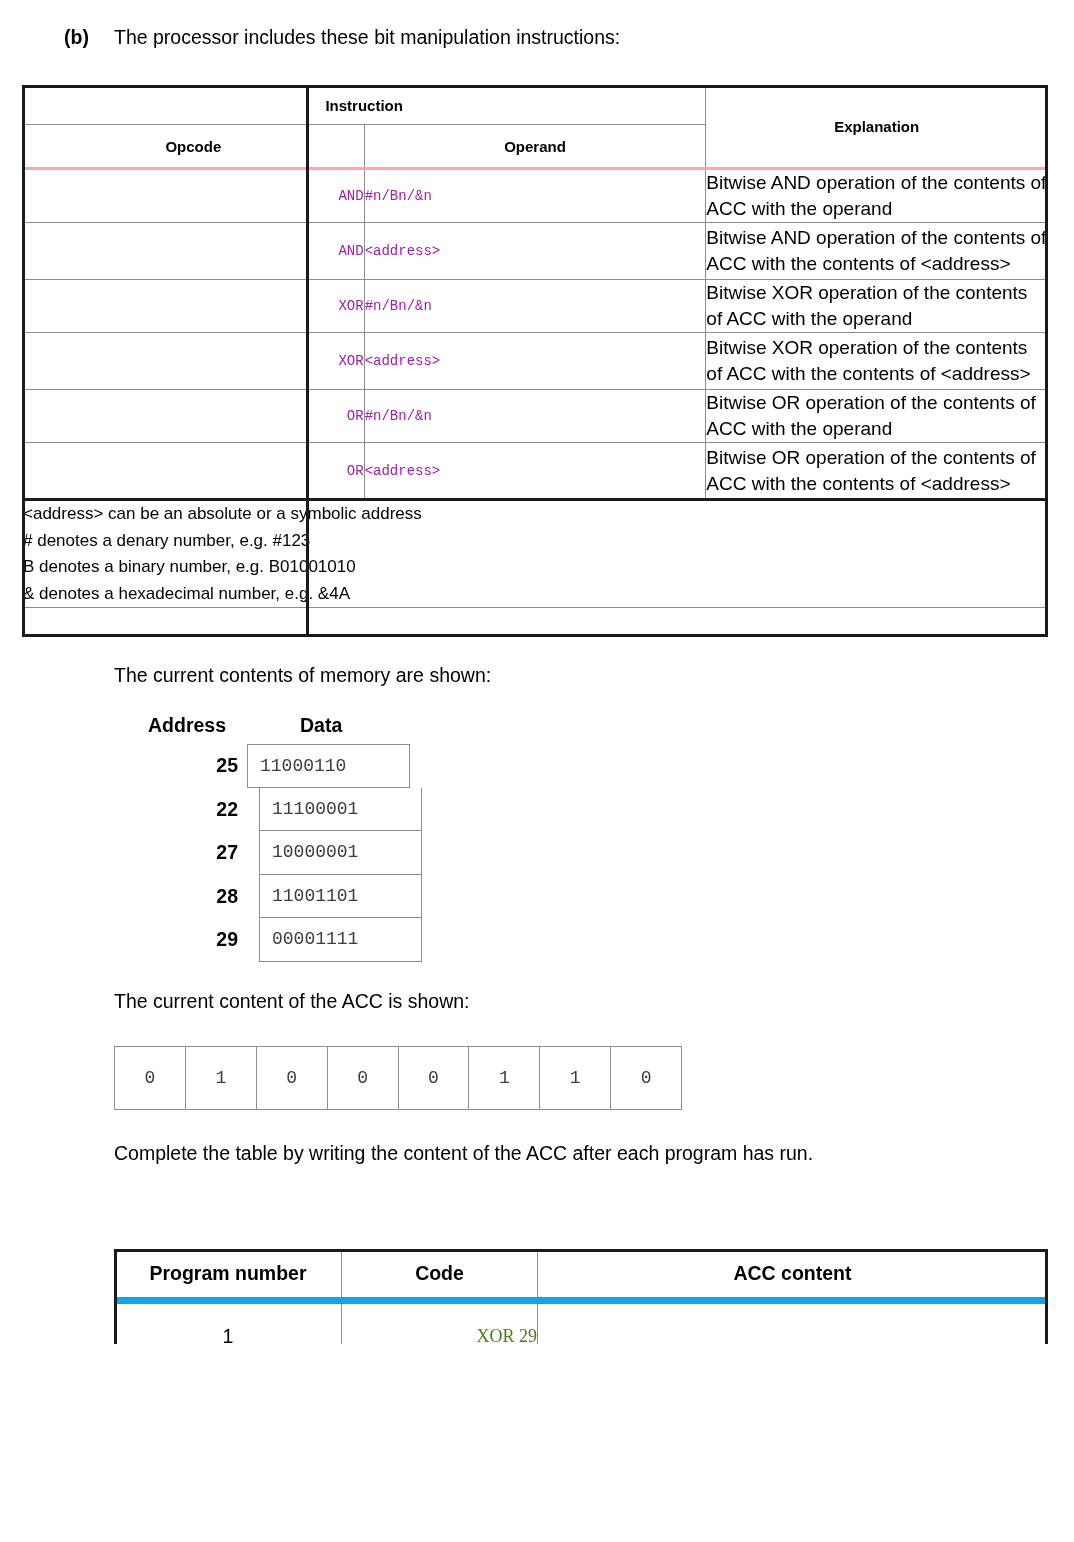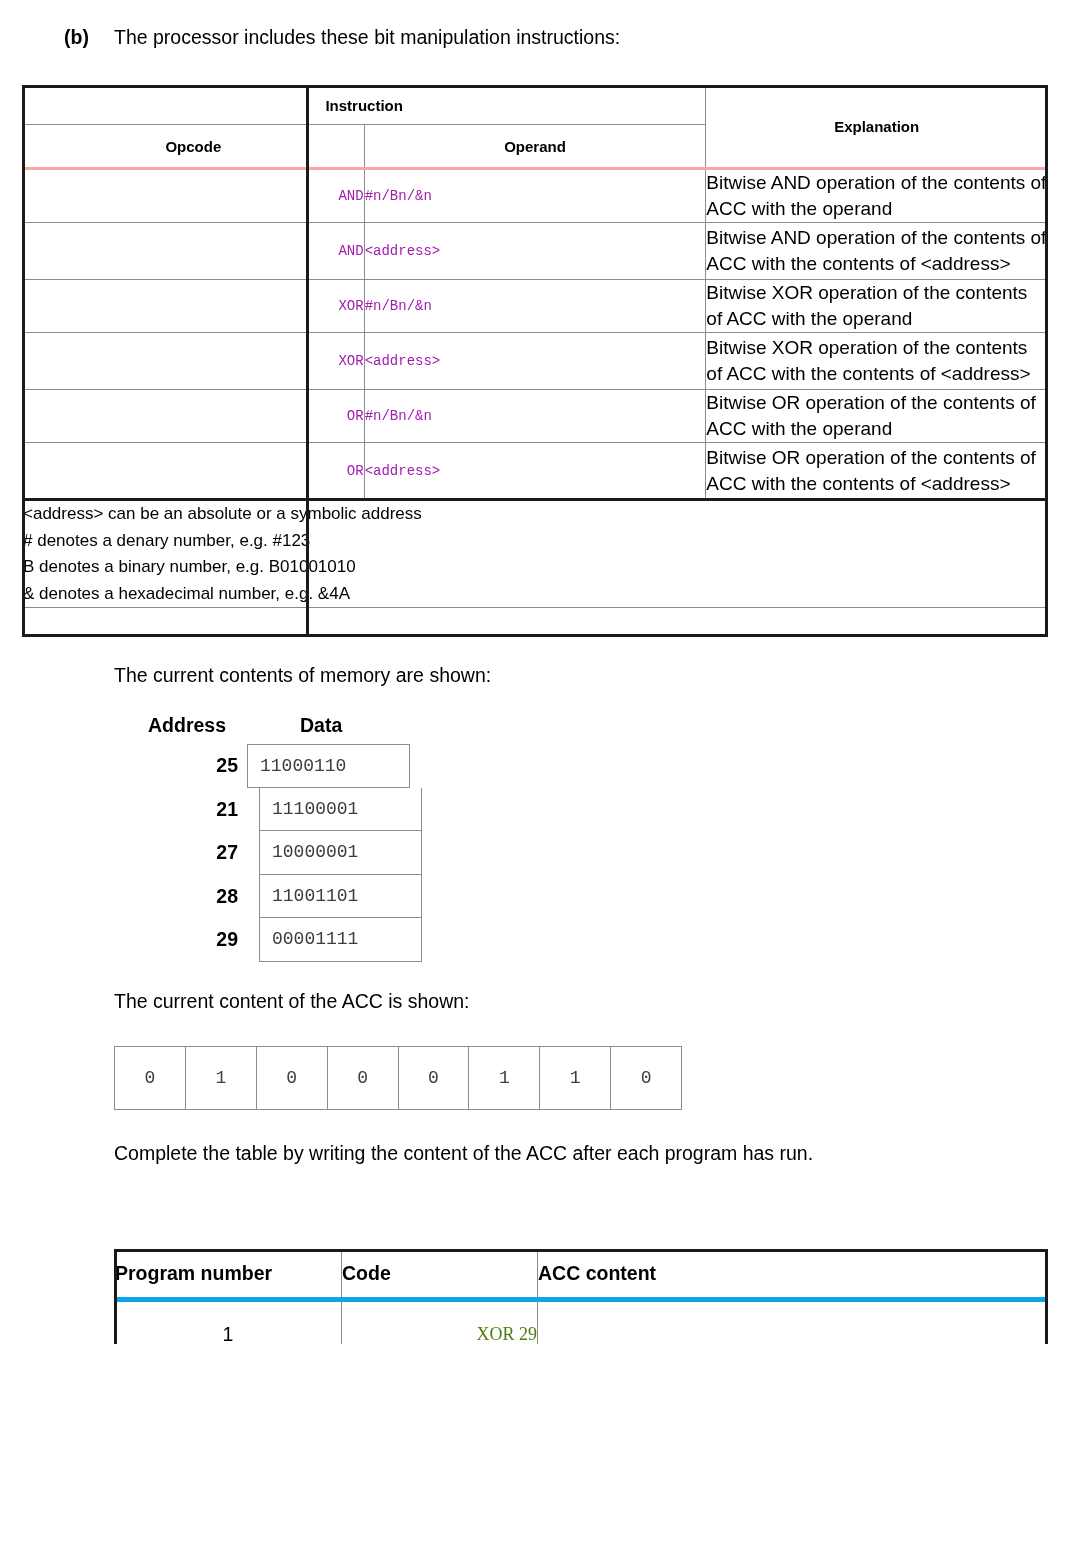--- a/index.html
+++ b/index.html
@@ -196,22 +196,23 @@
     border-collapse: collapse;
     table-layout: fixed;
     font-size: 19.5px;
   }
   .prog-table td, .prog-table th {
     border: 1px solid #8c8c8c;
     padding: 0;
   }
   .prog-table .p-hd {
     font-weight: bold;
+    text-align: center;
     height: 47px;
-    border-bottom: 5px solid #0ea5e9;
+    border-bottom: 7px solid #0ea5e9;
   }
   .prog-table .p-num {
     text-align: center;
     height: 64px;
     font-size: 19.5px;
   }
   .prog-table .p-code {
     text-align: right;
     font-family: Liberation Serif, serif;
     font-size: 18px;
@@ -306,21 +307,21 @@
   <div class="mem-wrap">
     <div class="mem-head">
       <span class="addr-h">Address</span>
       <span class="data-h">Data</span>
     </div>
     <div class="mem-row">
       <div class="mem-addr">25</div>
       <div class="mem-data">11000110</div>
     </div>
     <div class="mem-row">
-      <div class="mem-addr">21</div>
+      <div class="mem-addr">22</div>
       <div class="mem-data">11100001</div>
     </div>
     <div class="mem-row">
       <div class="mem-addr">27</div>
       <div class="mem-data">10000001</div>
     </div>
     <div class="mem-row">
       <div class="mem-addr">28</div>
       <div class="mem-data">11001101</div>
     </div>

